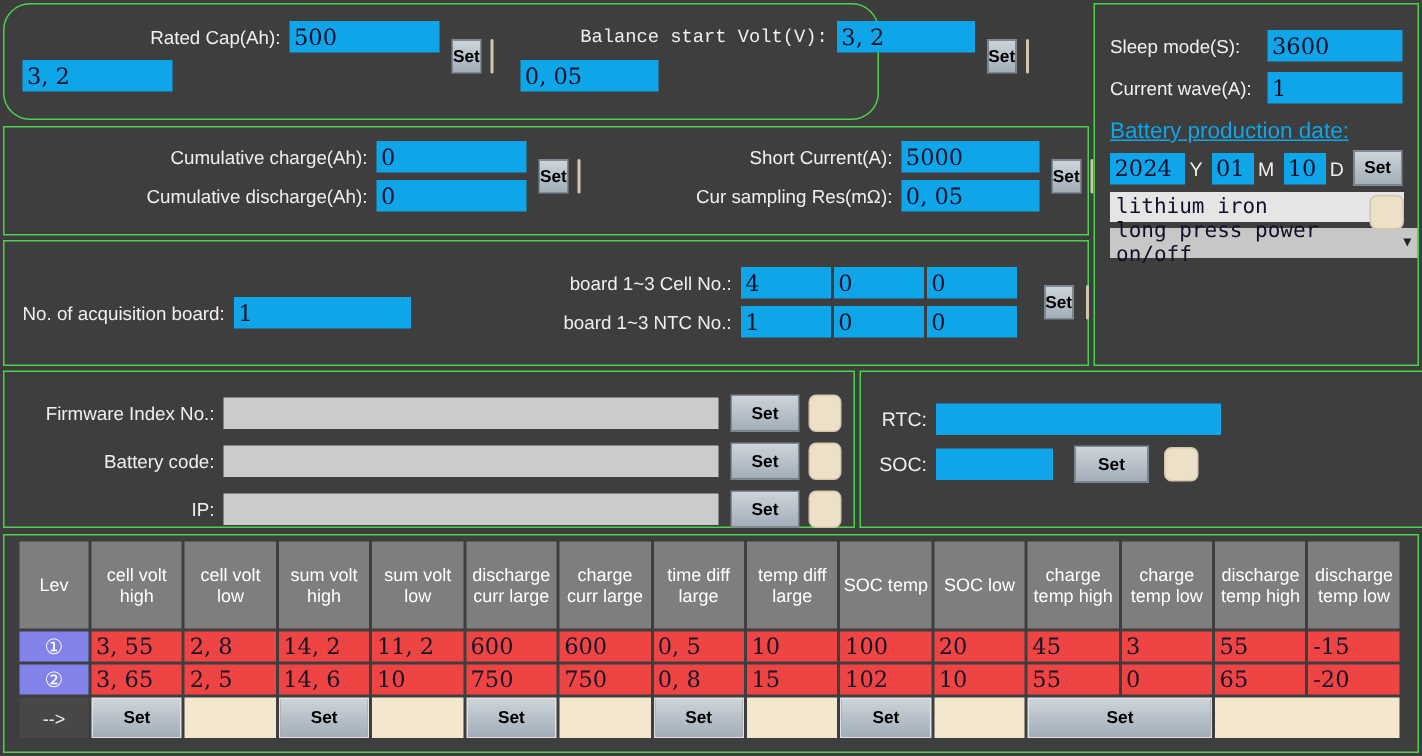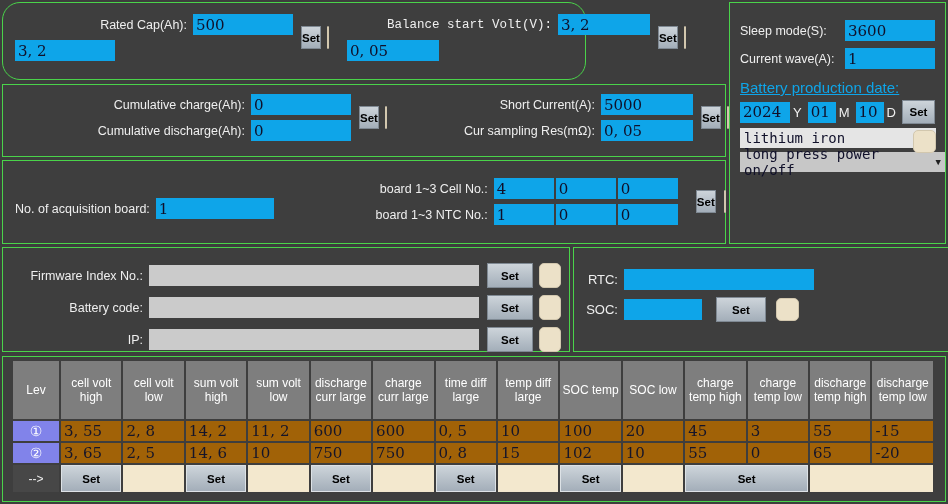--- a/index.html
+++ b/index.html
@@ -59,21 +59,21 @@
   
   #secF{padding:14px 0 0 8px;}
   #secF .lbl{font-size:13px;}
   #secF .frow{margin:7px 0;}
 
   
   #secG{padding:2px 0 0 8px;}
   table{border-collapse:separate;border-spacing:2px;table-layout:fixed;width:924px;}
   th{background:#7e7e7e;color:#fff;font-weight:normal;font-size:12px;line-height:1.18;
      padding:2px 1px;height:58px;vertical-align:middle;}
-  td.data{background:#a16207;font-family:"DejaVu Serif",serif;font-size:15px;
+  td.data{background:#ef4444;font-family:"DejaVu Serif",serif;font-size:15px;
      color:#15152a;height:20px;padding:0 0 0 3px;text-align:left;overflow:hidden;}
   td.lev{background:#8183ea;color:#fff;text-align:center;font-size:14px;height:20px;}
   tr.action td{height:27px;}
   td.arrow{background:#474747;color:#eee;text-align:center;font-size:12px;}
   td.setcell{background:linear-gradient(#cdd4da,#a3aeb9);border:1px solid #dde2e6;
      text-align:center;font-weight:bold;font-size:11.5px;color:#000;cursor:pointer;}
   td.inputcell{background:#f3e8ce;}
 </style>
 </head>
 <body>

